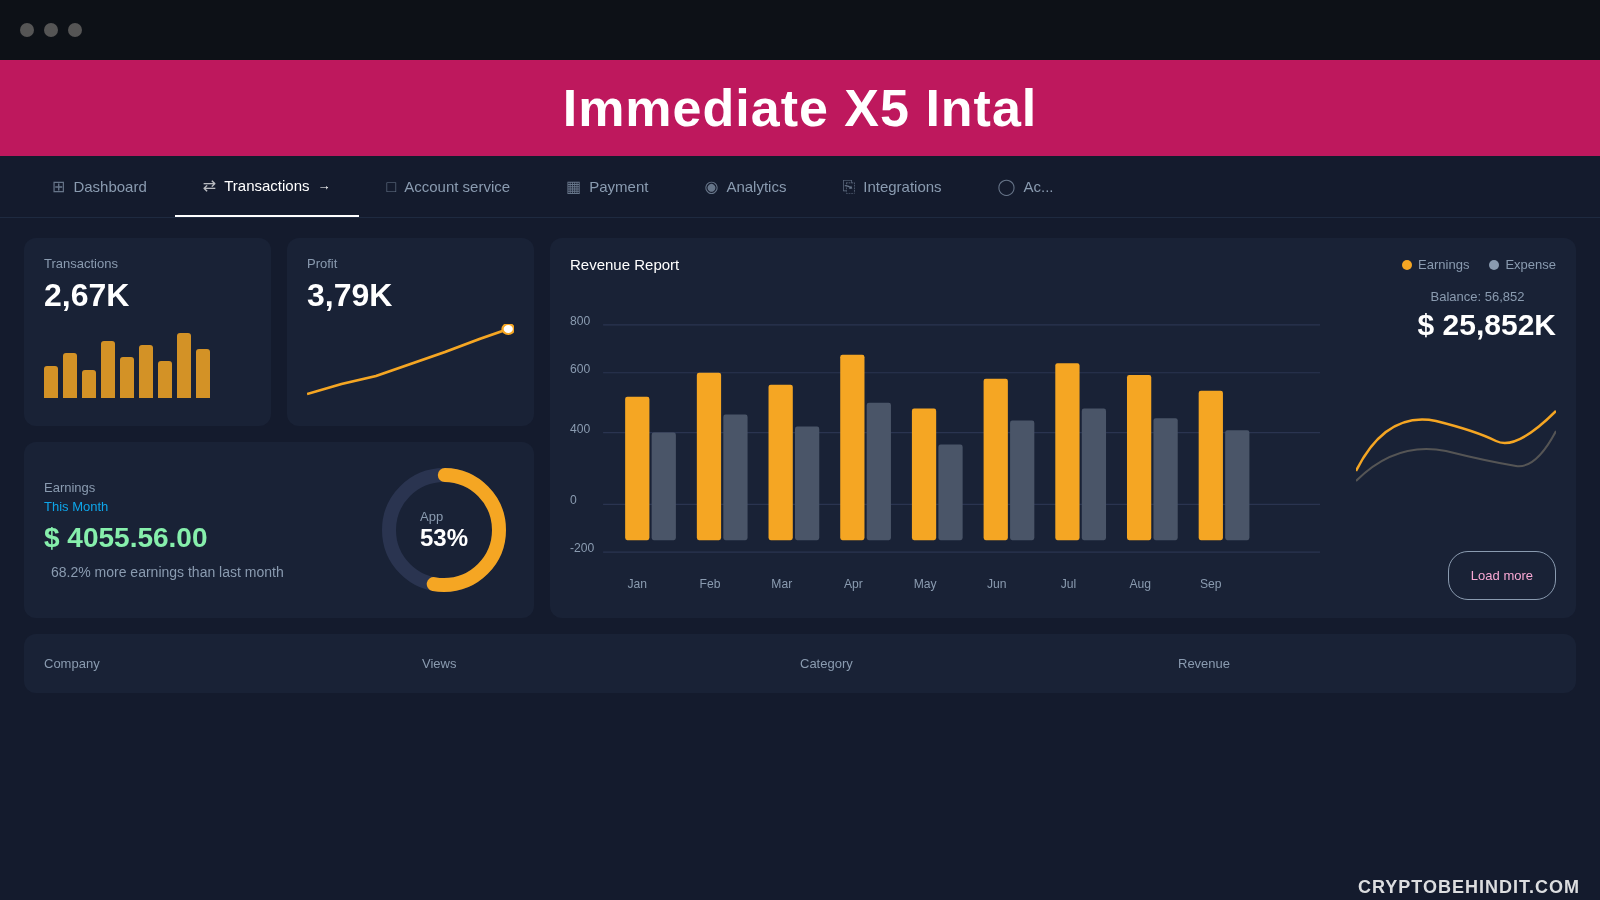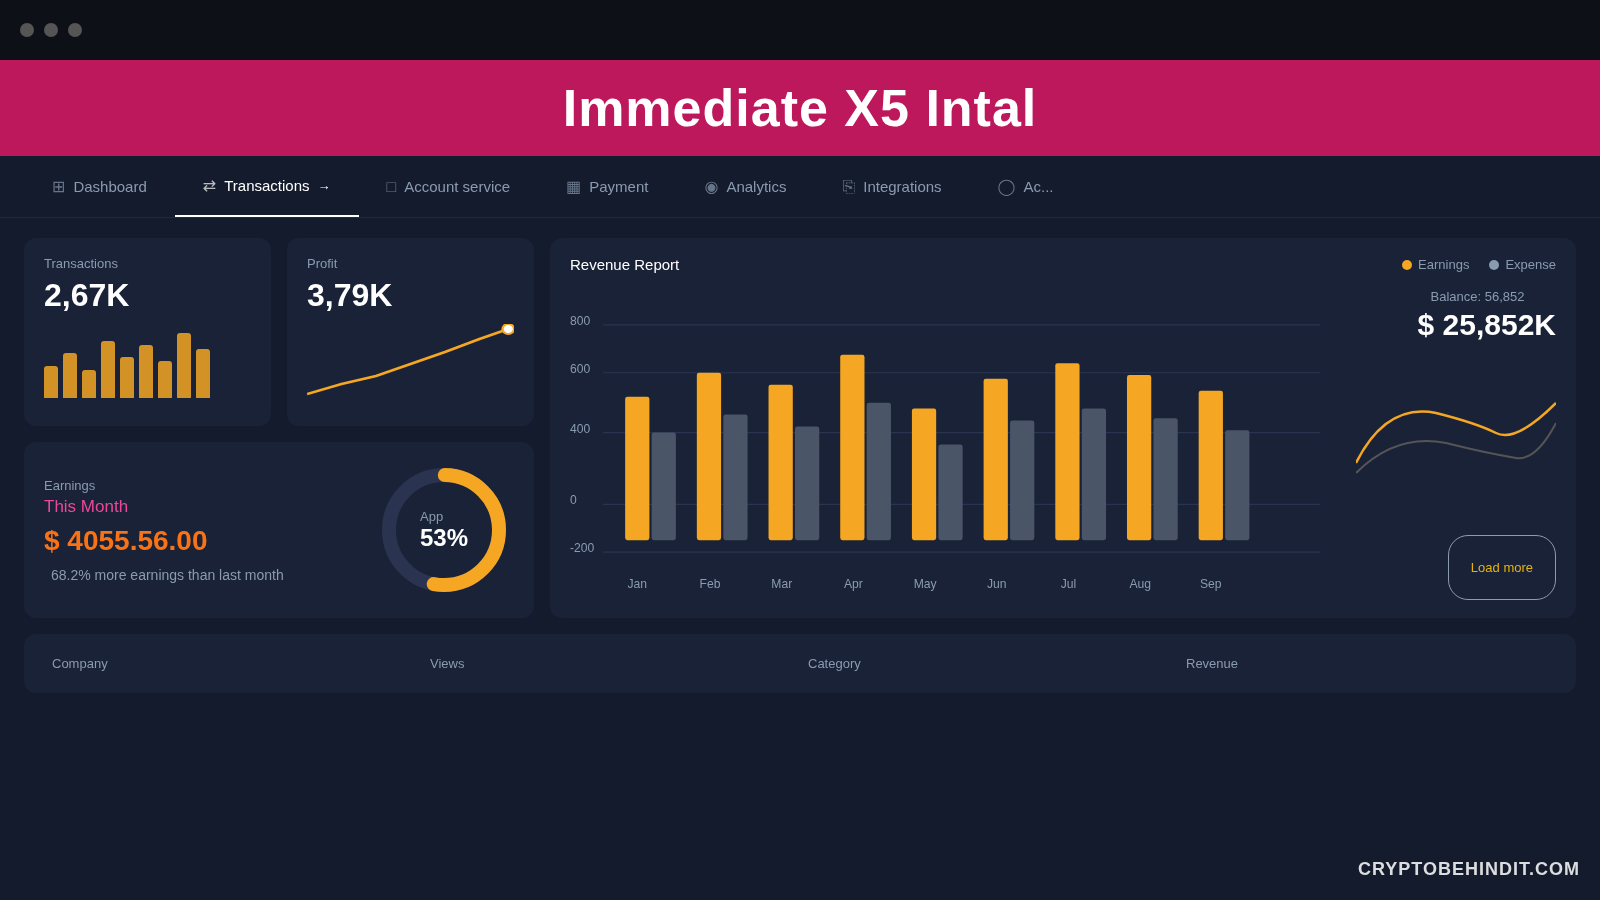--- a/index.html
+++ b/index.html
@@ -164,29 +164,29 @@
       flex: 1;
     }
 
     .earnings-label {
       font-size: 13px;
       color: #8a9bb0;
       margin-bottom: 4px;
     }
 
     .earnings-sublabel {
-      font-size: 17px;
-      color: #ec4899;
+      font-size: 13px;
+      color: #0ea5e9;
       margin-bottom: 8px;
     }
 
     .earnings-value {
       font-size: 28px;
       font-weight: 600;
-      color: #f97316;
+      color: #86efac;
       margin-bottom: 10px;
     }
 
     .earnings-note {
       font-size: 14px;
       color: #8a9bb0;
       margin-left: 7px;
     }
 
     
@@ -265,23 +265,23 @@
     .balance-value {
       font-size: 30px;
       font-weight: 700;
       color: #fff;
       margin-top: 4px;
     }
 
     .load-more-btn {
       background: transparent;
       border: 1px solid #8a9bb0;
-      color: #eab308;
+      color: #f9a8d4;
       border-radius: 20px;
-      padding: 24px 22px;
+      padding: 16px 22px;
       font-size: 13px;
       cursor: pointer;
       margin-top: 12px;
     }
 
     
     .bottom-table {
       background: #192236;
       border-radius: 12px;
       padding: 16px 20px;
@@ -291,27 +291,26 @@
       display: flex;
       gap: 0;
     }
 
     .table-col {
       flex: 1;
       font-size: 13px;
       color: #8a9bb0;
       font-weight: 500;
       padding: 6px 0;
-      margin-left: 8px;
     }
 
     
     .watermark {
       position: fixed;
-      bottom: 20px;
+      bottom: 2px;
       right: 20px;
       font-size: 18px;
       color: #fff;
       font-weight: 700;
       opacity: 0.85;
       letter-spacing: 1px;
     }
   </style>
 </head>
 <body>

